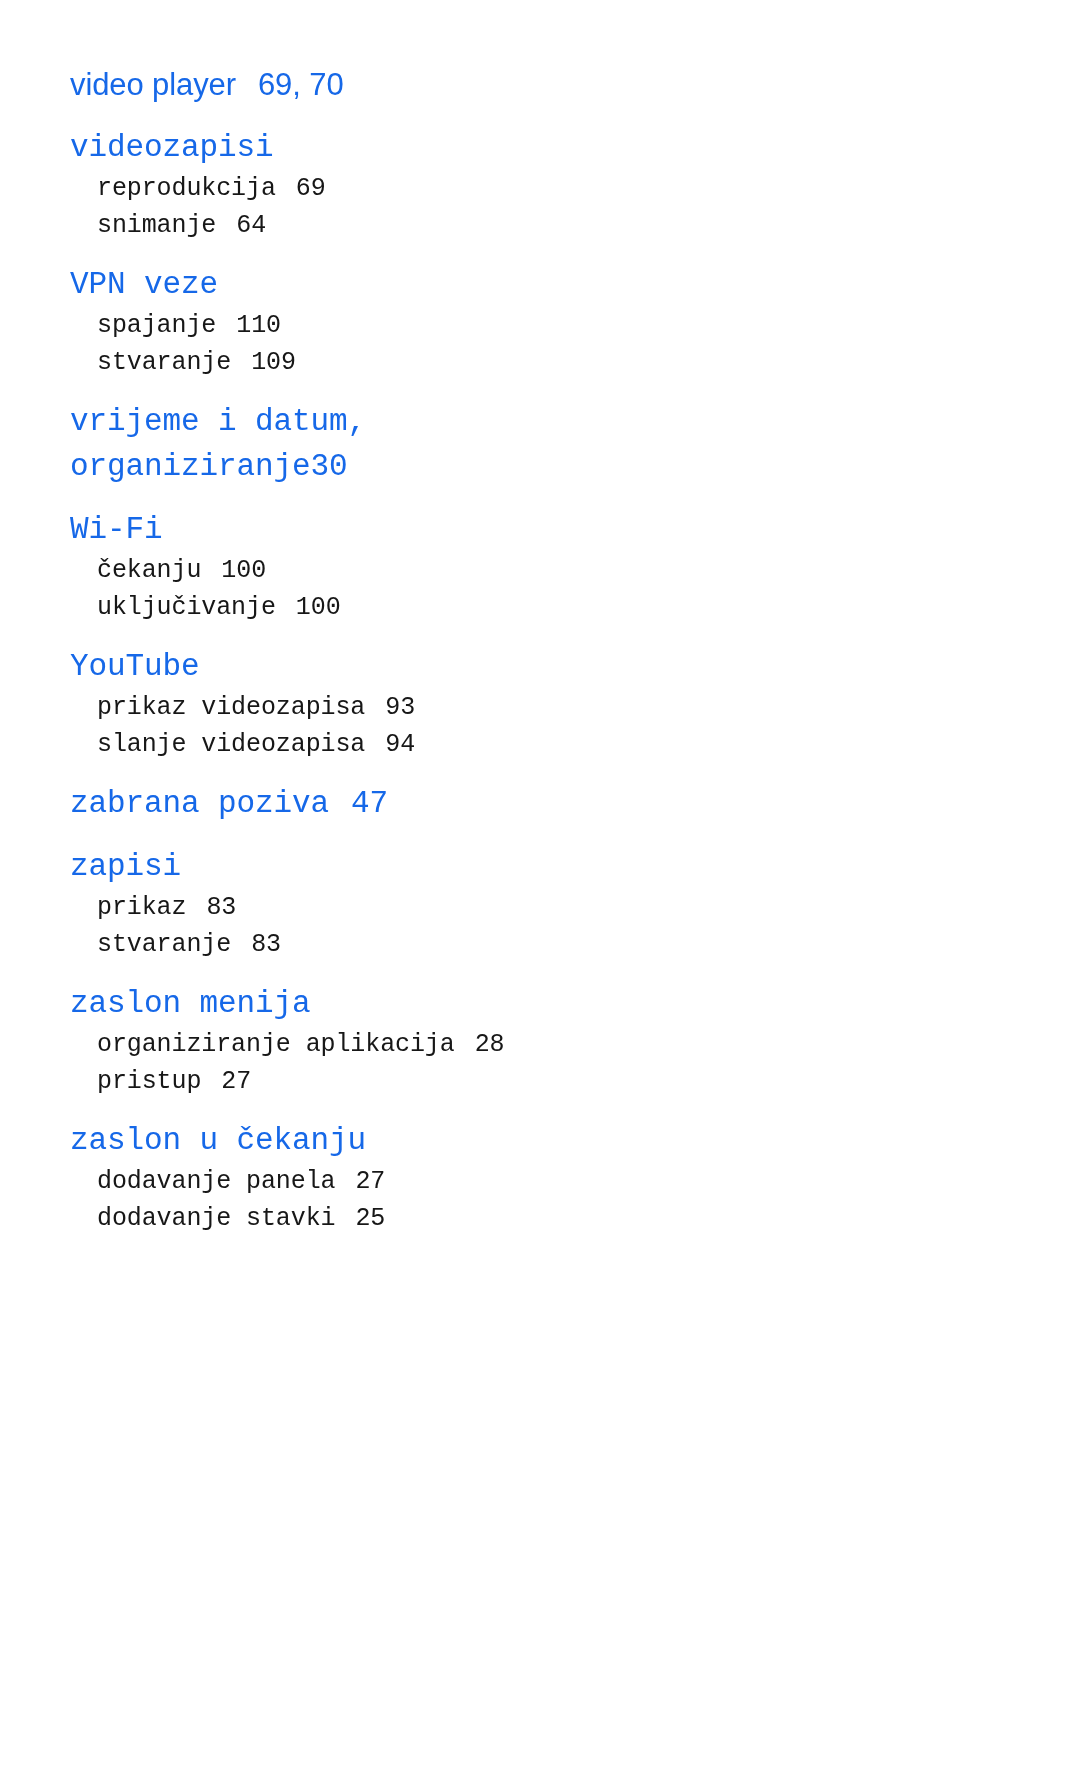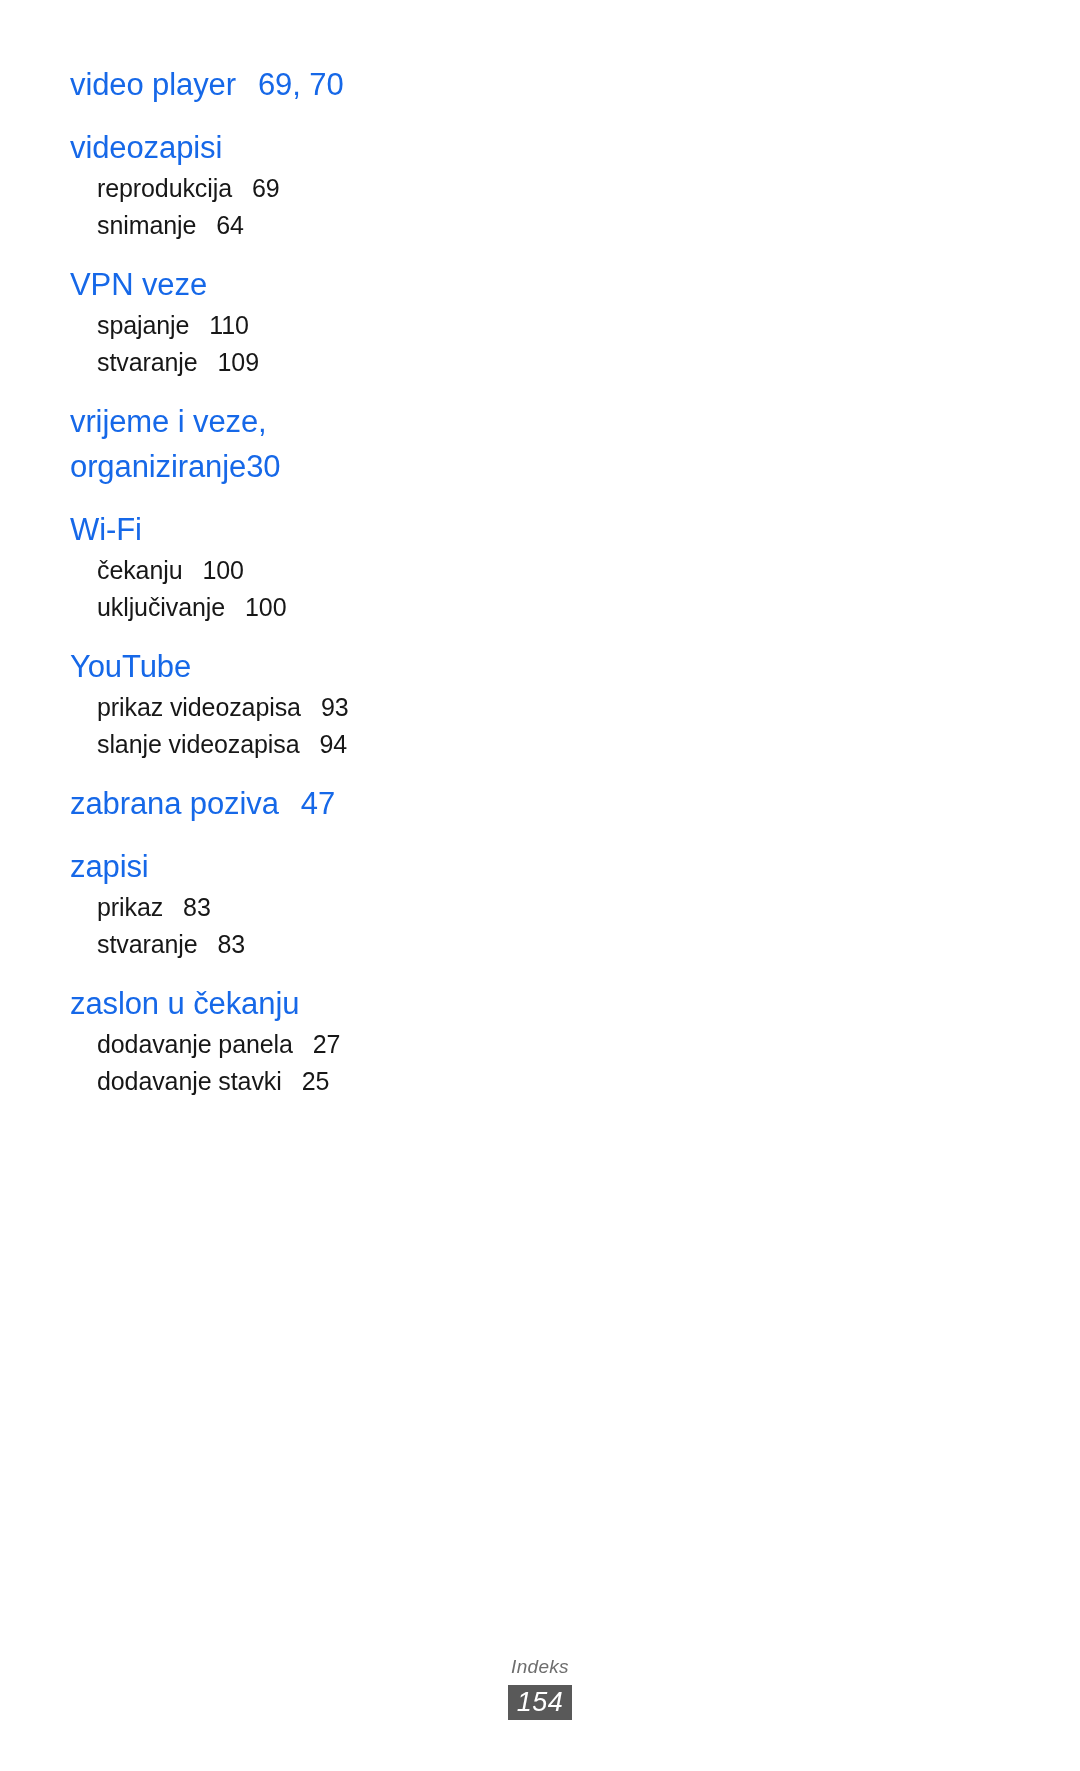--- a/index.html
+++ b/index.html
@@ -26,20 +26,21 @@
     left: 70px;
     top: 62px;
     width: 460px;
   }
 
   .index-group {
     margin-bottom: 0;
   }
   .index-group + .index-group {
     margin-top: 18px;
+    font-family: Liberation Mono, monospace;
   }
 
   .group-heading {
     color: #1668e8;
     font-size: 31px;
     line-height: 45px;
     font-weight: 400;
     letter-spacing: -0.1px;
     white-space: pre;
   }
@@ -135,21 +136,21 @@
 
     <div class="index-group">
       <div class="group-heading"><span>VPN veze</span></div>
       <ul class="sub-list">
         <li class="sub-item"><span>spajanje</span><span class="sgap"></span><span class="spage">110</span></li>
         <li class="sub-item"><span>stvaranje</span><span class="sgap"></span><span class="spage">109</span></li>
       </ul>
     </div>
 
     <div class="index-group">
-      <div class="group-heading"><span>vrijeme i veze,</span></div>
+      <div class="group-heading"><span>vrijeme i datum,</span></div>
       <div class="heading-wrap-line"><span>organiziranje</span><span class="hgap"></span><span class="hpage">30</span></div>
     </div>
 
     <div class="index-group">
       <div class="group-heading"><span>Wi-Fi</span></div>
       <ul class="sub-list">
         <li class="sub-item cont"><span>čekanju</span><span class="sgap"></span><span class="spage">100</span></li>
         <li class="sub-item"><span>uključivanje</span><span class="sgap"></span><span class="spage">100</span></li>
       </ul>
     </div>
@@ -167,29 +168,32 @@
     </div>
 
     <div class="index-group">
       <div class="group-heading"><span>zapisi</span></div>
       <ul class="sub-list">
         <li class="sub-item"><span>prikaz</span><span class="sgap"></span><span class="spage">83</span></li>
         <li class="sub-item"><span>stvaranje</span><span class="sgap"></span><span class="spage">83</span></li>
       </ul>
     </div>
 
+    <div class="index-group">
+      <div class="group-heading"><span>zaslon menija</span></div>
+      <ul class="sub-list">
+        <li class="sub-item"><span>organiziranje aplikacija</span><span class="sgap"></span><span class="spage">28</span></li>
+        <li class="sub-item"><span>pristup</span><span class="sgap"></span><span class="spage">27</span></li>
+      </ul>
+    </div>
 
     <div class="index-group">
       <div class="group-heading"><span>zaslon u čekanju</span></div>
       <ul class="sub-list">
         <li class="sub-item"><span>dodavanje panela</span><span class="sgap"></span><span class="spage">27</span></li>
         <li class="sub-item"><span>dodavanje stavki</span><span class="sgap"></span><span class="spage">25</span></li>
       </ul>
     </div>
 
   </div>
 
-  <div class="footer">
-    <div class="footer-label">Indeks</div>
-    <div class="footer-pagebox">154</div>
-  </div>
 
 </div>
 
 </body></html>

